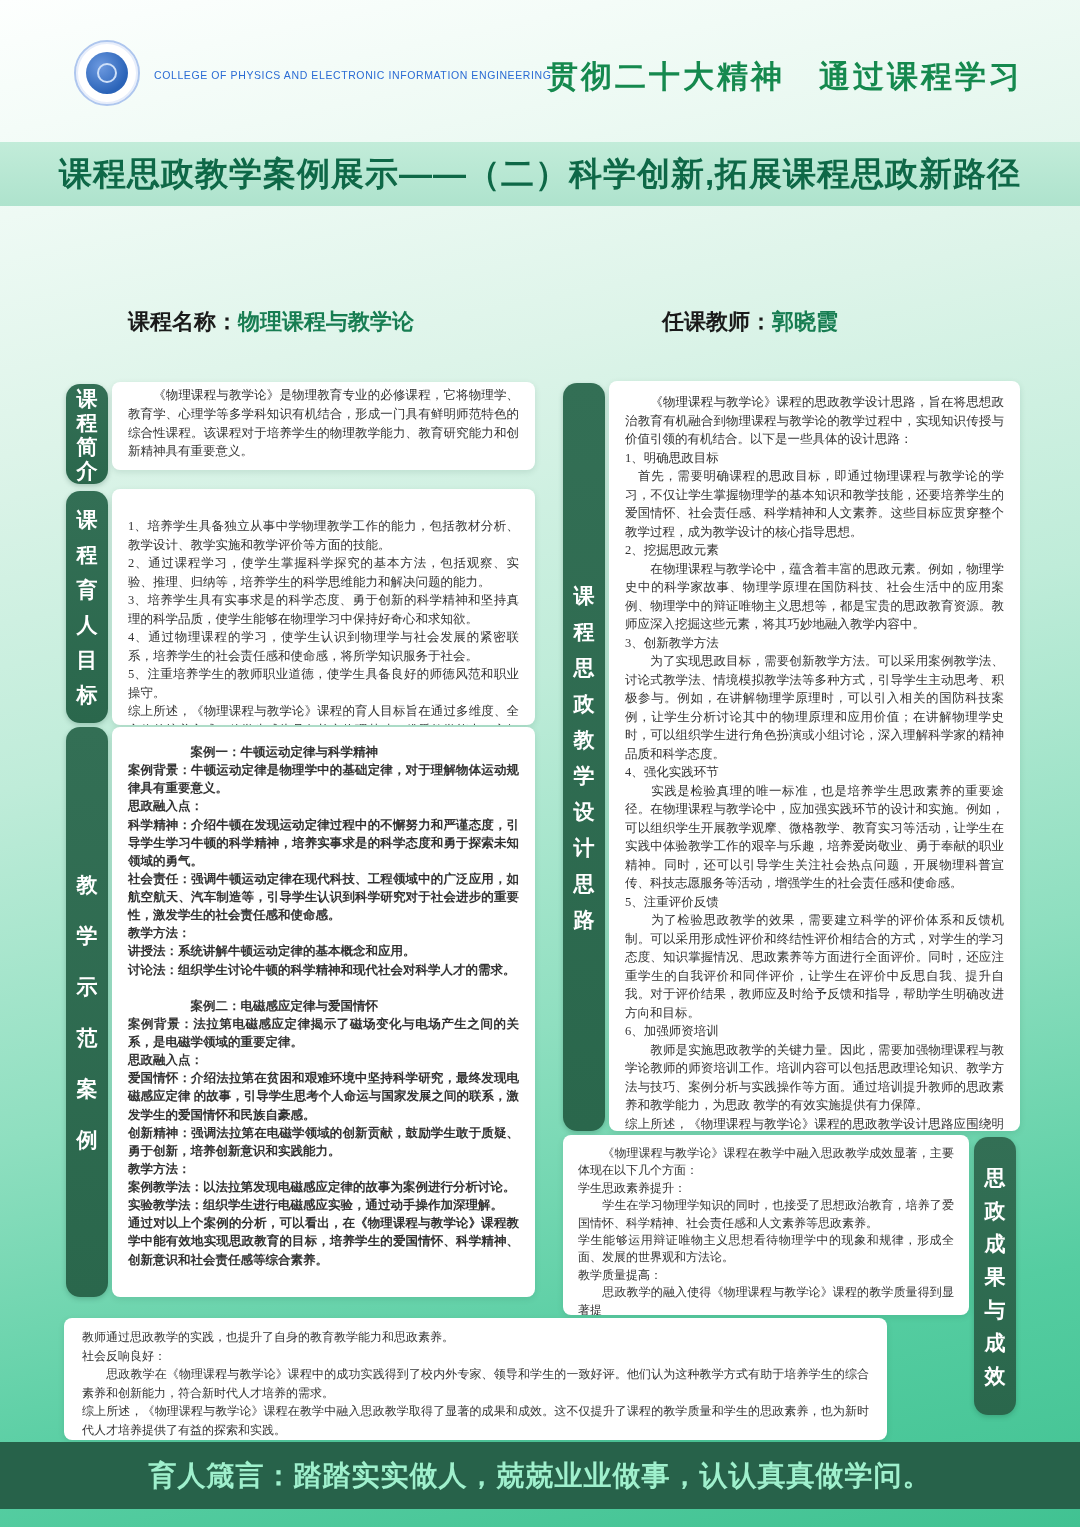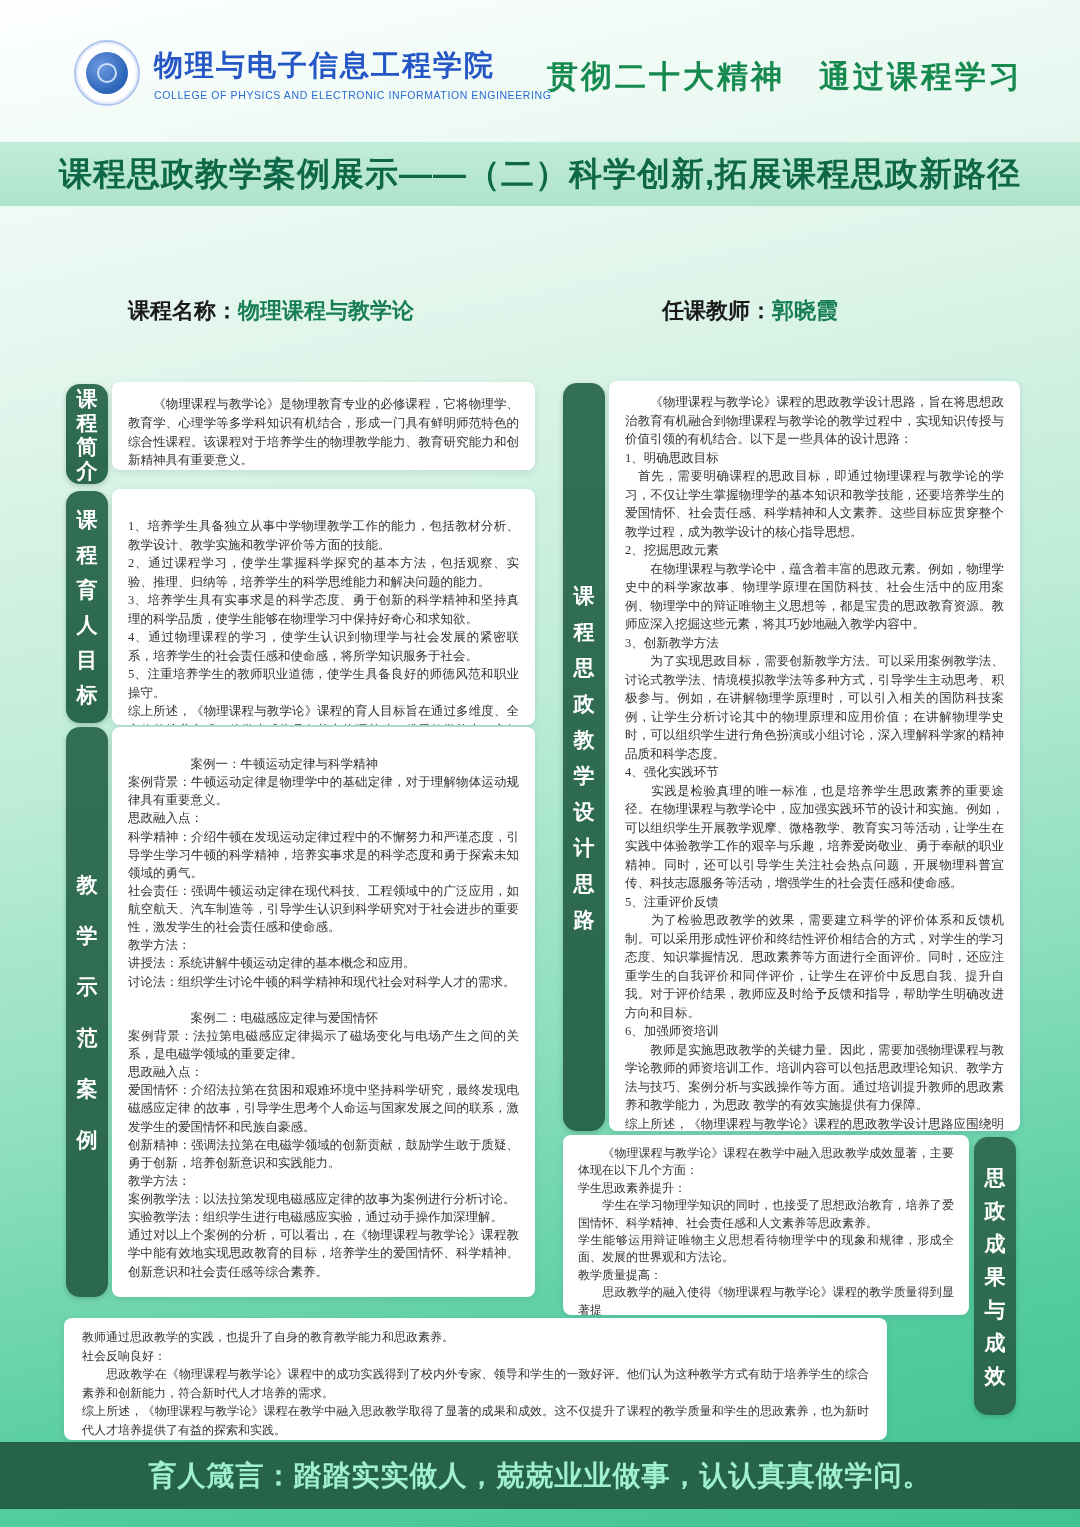--- a/index.html
+++ b/index.html
@@ -36,21 +36,21 @@
   
   .banner{position:absolute;left:0;top:142px;width:1080px;height:64px;
         background:linear-gradient(180deg,#c2ecd9,#aee3cd);
         display:flex;align-items:center;justify-content:center;
         font-size:33px;font-weight:bold;color:#0e6847;letter-spacing:1px;
         font-family:"Liberation Sans","DejaVu Sans",sans-serif;}
 
   
   .title{position:absolute;left:0;top:243px;width:1080px;margin:0;text-align:center;
         font-size:30px;font-weight:bold;color:#141414;letter-spacing:0.5px;}
-  .course-line{position:absolute;left:0;top:296px;width:1080px;height:34px;font-size:22px;font-weight:bold;}
+  .course-line{position:absolute;left:0;top:307px;width:1080px;height:34px;font-size:22px;font-weight:bold;}
   .course-name{position:absolute;left:128px;top:0;}
   .course-teacher{position:absolute;left:662px;top:0;}
   .course-line .label{color:#1a1a1a;}
   .course-line .value{color:#177d52;}
 
   
   .pill{position:absolute;width:42px;border-radius:14px;
         background:linear-gradient(180deg,#336f55,#2a674c);
         display:flex;flex-direction:column;align-items:center;justify-content:center;
         color:#ffffff;font-size:21px;font-weight:bold;
@@ -61,23 +61,23 @@
   .pill-cases  {left:66px;  top:727px; height:570px; gap:30px;}
   .pill-design {left:563px; top:383px; height:748px; gap:15px;}
   .pill-results{left:974px; top:1137px;height:278px; gap:12px;}
 
   
   .box{position:absolute;background:#ffffff;border-radius:8px;
         box-shadow:0 2px 6px rgba(20,70,50,0.12);
         color:#333333;overflow:hidden;
         font-family:"Liberation Serif","DejaVu Serif",serif;
         white-space:pre-line;text-align:justify;}
-  .box-intro  {left:112px;top:382px; width:423px;height:88px;padding:13px 16px;font-size:12.5px;line-height:1.5;}
+  .box-intro  {left:112px;top:382px; width:423px;height:88px;padding:4px 16px;font-size:12.5px;line-height:1.5;}
   .box-goals  {left:112px;top:489px; width:423px;height:236px;padding:28px 16px;font-size:12.5px;line-height:1.48;}
-  .box-cases  {left:112px;top:727px; width:423px;height:570px;padding:28px 16px;font-size:12.5px;line-height:1.45;}
+  .box-cases  {left:112px;top:727px; width:423px;height:570px;padding:16px 16px;font-size:12.5px;line-height:1.45;font-weight:bold;}
   .box-design {left:609px;top:381px; width:411px;height:750px;padding:12px 16px;font-size:12.5px;line-height:1.48;}
   .box-results{left:563px;top:1135px;width:406px;height:180px;padding:10px 15px;font-size:12px;line-height:1.45;}
   .box-bottom {left:64px; top:1318px;width:823px;height:122px;padding:10px 18px;font-size:12px;line-height:1.55;}
   .box{box-sizing:border-box;}
 
   
   .footer{position:absolute;left:0;top:1442px;width:1080px;height:67px;
         background:#27624a;display:flex;align-items:center;justify-content:center;
         font-size:28px;font-weight:bold;color:#9ff0cd;letter-spacing:1px;}
 </style>
@@ -87,21 +87,20 @@
 <div class="poster">
 
   <div class="header">
     <div class="logo-group">
       <div class="seal">
         <div class="seal-inner">
           <div class="seal-core"></div>
         </div>
       </div>
       <div class="logo-text">
-        <div class="logo-cn">物理与电子信息工程学院</div>
         <div class="logo-en">COLLEGE OF PHYSICS AND ELECTRONIC INFORMATION ENGINEERING</div>
       </div>
     </div>
     <div class="slogan">贯彻二十大精神　通过课程学习</div>
   </div>
 
   <div class="banner">课程思政教学案例展示——（二）科学创新,拓展课程思政新路径</div>
 
 
   <div class="course-line">

